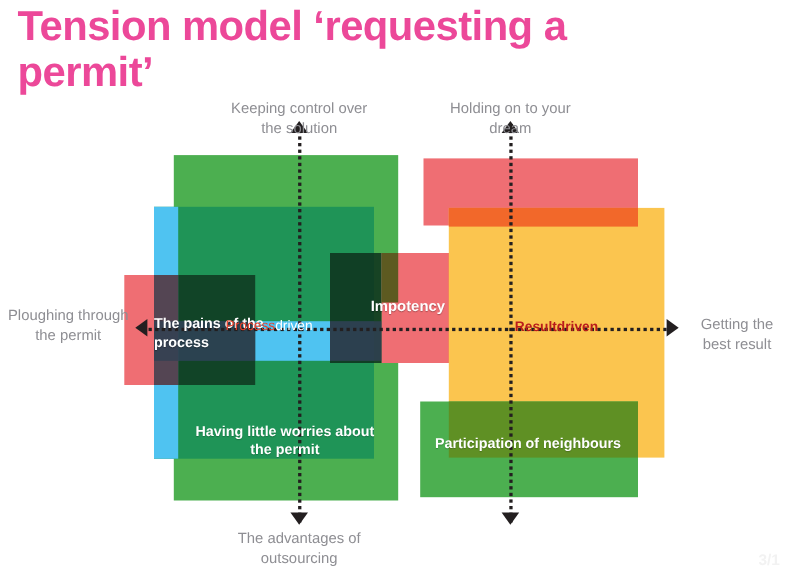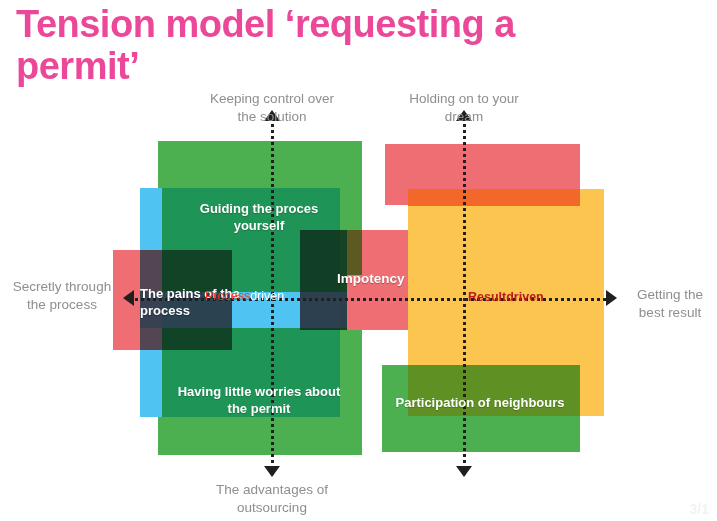--- a/index.html
+++ b/index.html
@@ -205,21 +205,20 @@
   <div class="axis-v left"></div>
   <div class="axis-v right"></div>
 
   <div class="arrow arrow-left"></div>
   <div class="arrow arrow-right"></div>
   <div class="arrow arrow-up l"></div>
   <div class="arrow arrow-up r"></div>
   <div class="arrow arrow-down l"></div>
   <div class="arrow arrow-down r"></div>
 
-  <div class="inner-label" id="lbl-guiding">Guiding the proces yourself</div>
 
 
   <div class="inner-label" id="lbl-worries">Having little worries about the permit</div>
 
   <div class="inner-label" id="lbl-participation">Participation of neighbours</div>
 
   <div id="lbl-pains">The pains of the process</div>
 
   <div id="lbl-impotency">Impotency</div>
 
@@ -229,19 +228,19 @@
 
   <div id="lbl-resultdriven">Resultdriven</div>
 
   <div class="pole" id="pole-top-left">Keeping control over the solution</div>
 
   <div class="pole" id="pole-top-right">Holding on to your dream</div>
 
   <div class="pole" id="pole-bottom-left">The advantages of outsourcing</div>
 
 
-  <div class="pole" id="pole-left">Secretly through the process</div>
+  <div class="pole" id="pole-left">Ploughing through the permit</div>
 
   <div class="pole" id="pole-right">Getting the best result</div>
 
 </div>
 
 <div id="page-number">3/1</div>
 
 </body></html>

